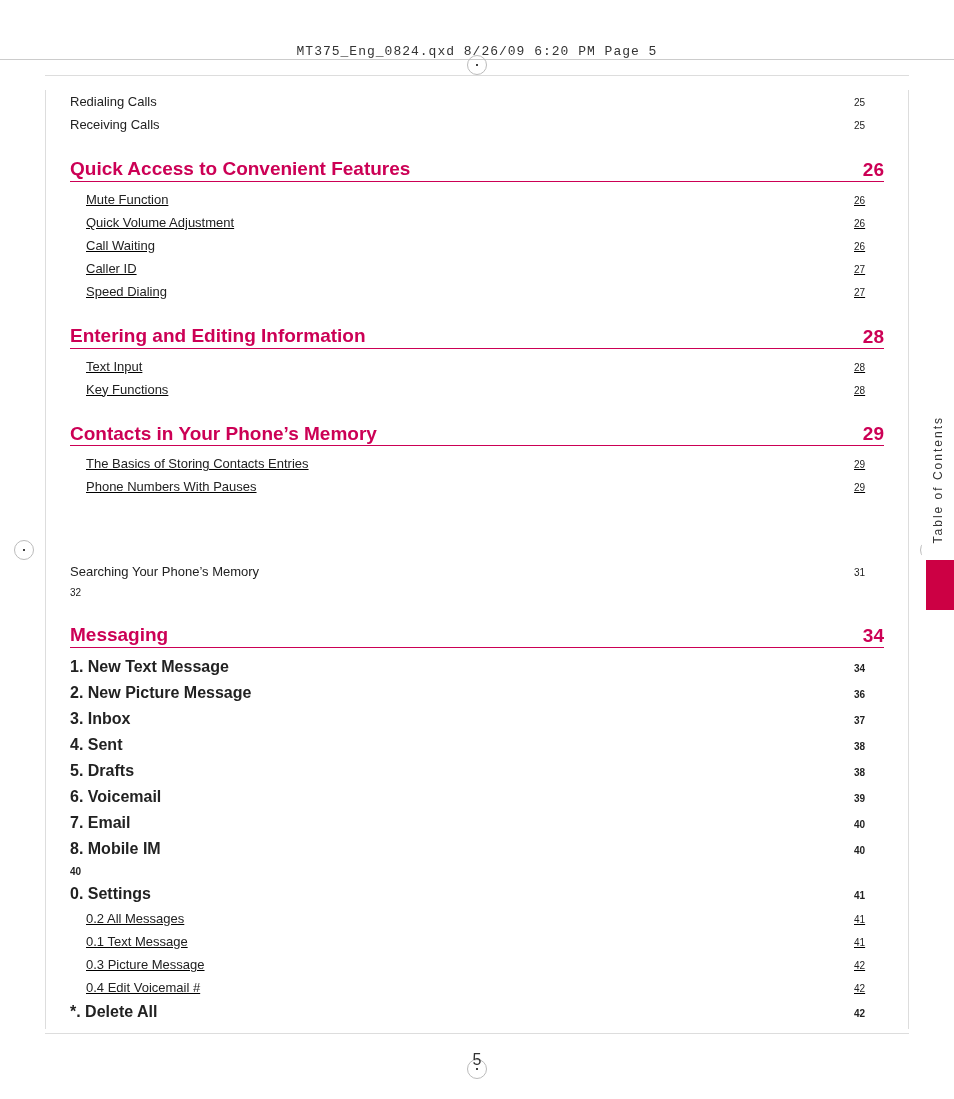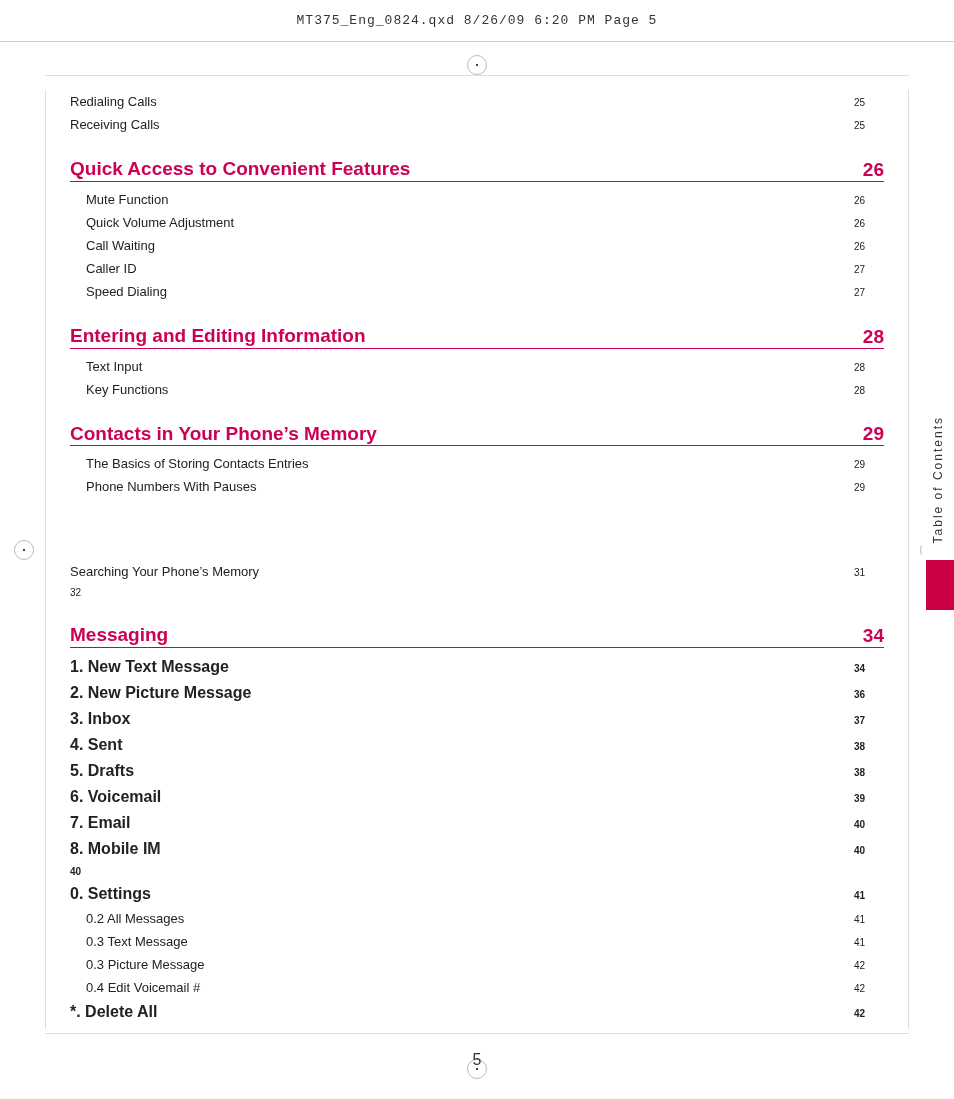--- a/index.html
+++ b/index.html
@@ -12,24 +12,24 @@
       position: relative;
       overflow: hidden;
     }
 
     
     .header-bar {
       position: absolute;
       top: 0;
       left: 0;
       right: 0;
-      height: 42px;
+      height: 60px;
       border-bottom: 1px solid #ccc;
       display: flex;
-      align-items: center;
+      align-items: flex-end;
       justify-content: center;
     }
 
     .header-text {
       font-family: 'Courier New', monospace;
       font-size: 13px;
       color: #333;
       letter-spacing: 1px;
     }
 
@@ -113,20 +113,21 @@
 
     .section-header-row .section-page {
       color: #cc0055;
       font-size: 19px;
       font-weight: bold;
     }
 
     
     .sub-entries {
       padding-left: 16px;
+      text-decoration: underline;
     }
 
     
     .page-number {
       position: absolute;
       bottom: 30px;
       left: 50%;
       transform: translateX(-50%);
       font-size: 16px;
       color: #333;
@@ -375,21 +376,21 @@
         <span class="entry-title">0.  Settings</span>
         <span class="entry-page">41</span>
       </div>
 
       <div class="sub-entries">
         <div class="toc-entry">
           <span class="entry-title">0.2  All Messages</span>
           <span class="entry-page">41</span>
         </div>
         <div class="toc-entry">
-          <span class="entry-title">0.3  Text Message</span>
+          <span class="entry-title">0.1  Text Message</span>
           <span class="entry-page">41</span>
         </div>
         <div class="toc-entry">
           <span class="entry-title">0.3  Picture Message</span>
           <span class="entry-page">42</span>
         </div>
         <div class="toc-entry">
           <span class="entry-title">0.4  Edit Voicemail #</span>
           <span class="entry-page">42</span>
         </div>

